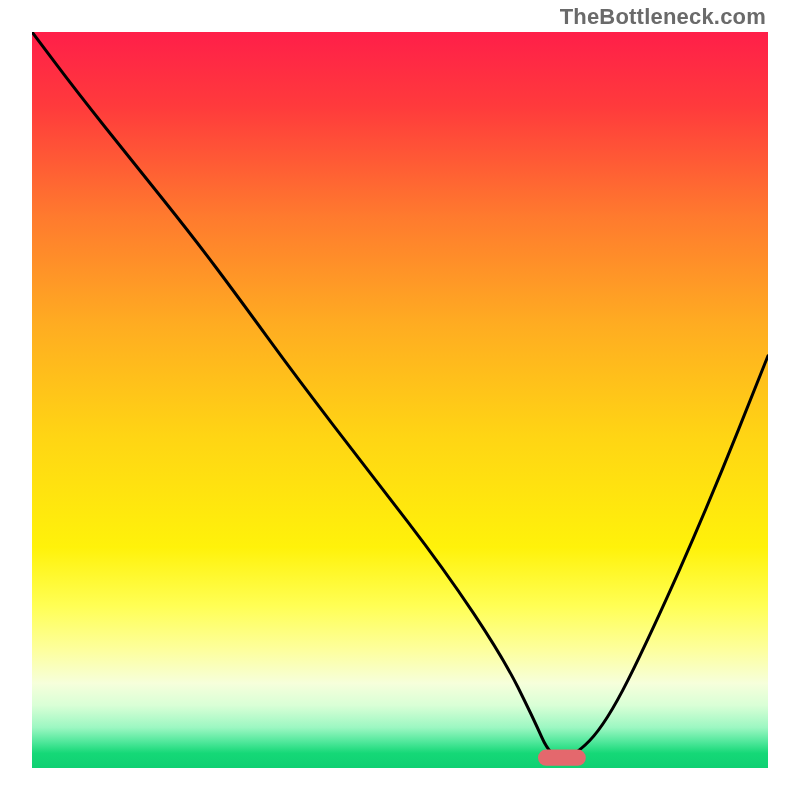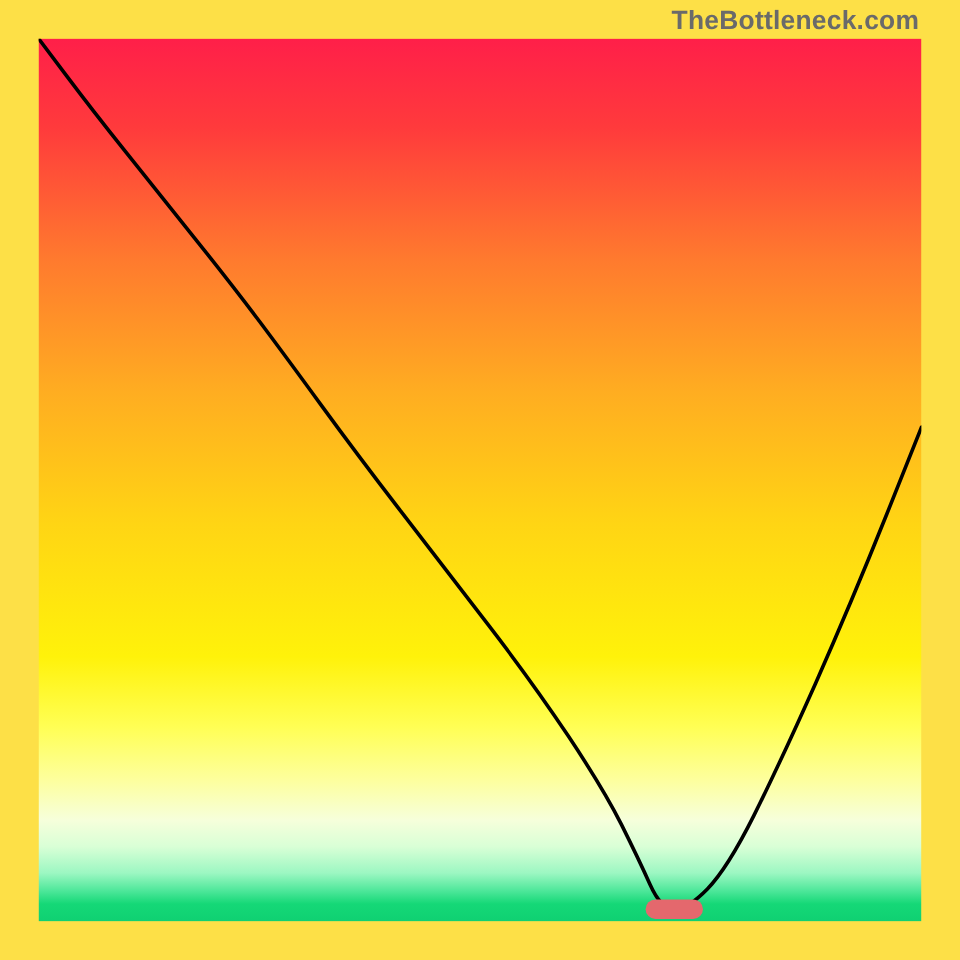--- a/index.html
+++ b/index.html
@@ -9,21 +9,21 @@
     height: 800px;
     background: #000;
     overflow: hidden;
   }
   .frame {
     position: absolute;
     left: 0;
     top: 0;
     width: 800px;
     height: 800px;
-    background: #fde047;
+    background: #ffffff;
     text-align: right;
   }
   .plot {
     position: absolute;
     left: 32px;
     top: 32px;
     width: 736px;
     height: 736px;
     overflow: hidden;
   }

